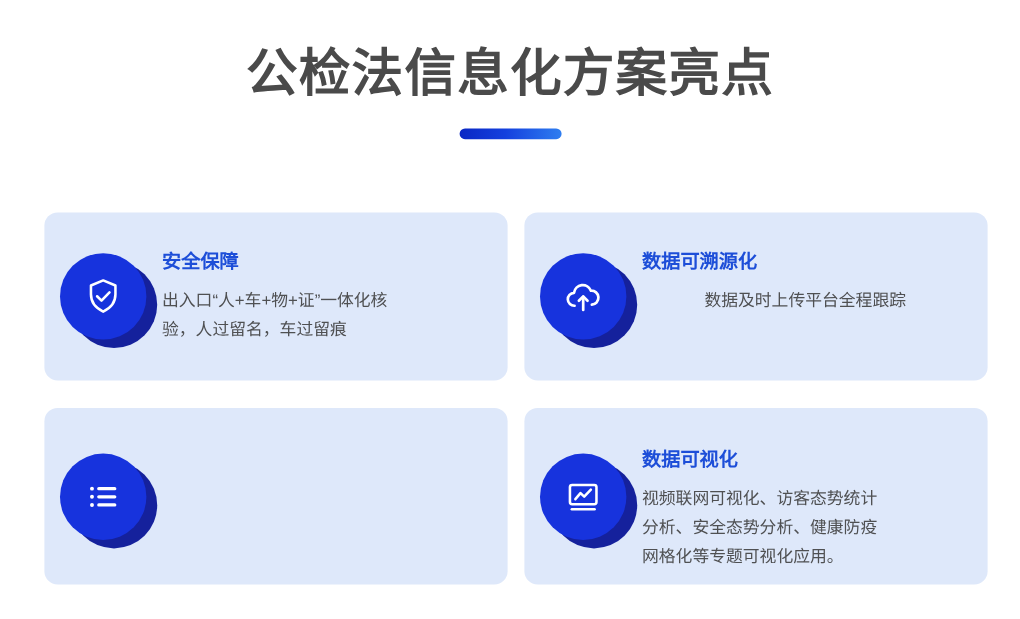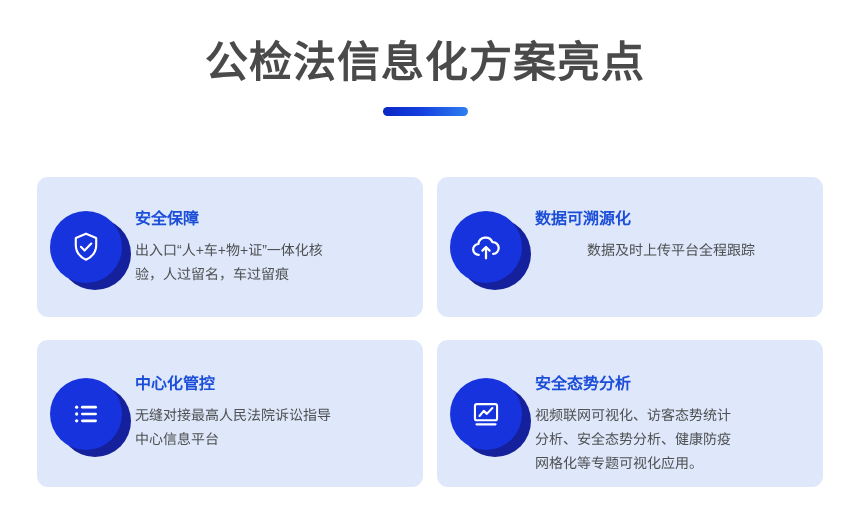--- a/index.html
+++ b/index.html
@@ -201,41 +201,37 @@
                 <circle cx="5.4" cy="12" r="1.15" fill="#ffffff" stroke="none"></circle>
                 <circle cx="5.4" cy="16.8" r="1.15" fill="#ffffff" stroke="none"></circle>
                 <path d="M9.4 7.2h9.4"></path>
                 <path d="M9.4 12h9.4"></path>
                 <path d="M9.4 16.8h9.4"></path>
               </svg>
             </span>
           </div>
         </div>
       </div>
-      <div class="card-text">
-        <div class="card-title">中心化管控</div>
-        <div class="card-desc">无缝对接最高人民法院诉讼指导中心信息平台</div>
-      </div>
     </div>
 
     <div class="card card-4 row2">
       <div class="card-icon-wrap">
         <div class="icon-circle">
           <div class="shadow"></div>
           <div class="disc">
             <span>
               <svg width="34" height="34" viewBox="0 0 24 24" fill="none" stroke="#ffffff" stroke-width="1.5" stroke-linecap="round" stroke-linejoin="round">
                 <rect x="4.2" y="5" width="15.6" height="11.4" rx="1.3"></rect>
                 <path d="M7.4 13.4l3-3.6 2.2 2.1 3.9-4.1"></path>
                 <path d="M5.3 19.3h13.4"></path>
               </svg>
             </span>
           </div>
         </div>
       </div>
       <div class="card-text">
-        <div class="card-title">安全态势分析</div>
+        <div class="card-title">数据可视化</div>
         <div class="card-desc">视频联网可视化、访客态势统计分析、安全态势分析、健康防疫网格化等专题可视化应用。</div>
       </div>
     </div>
 
   </div>
 </div>
 
 </body></html>

